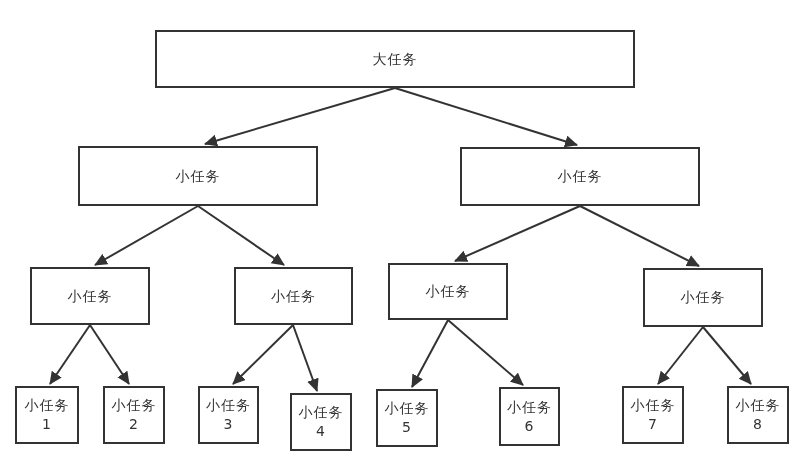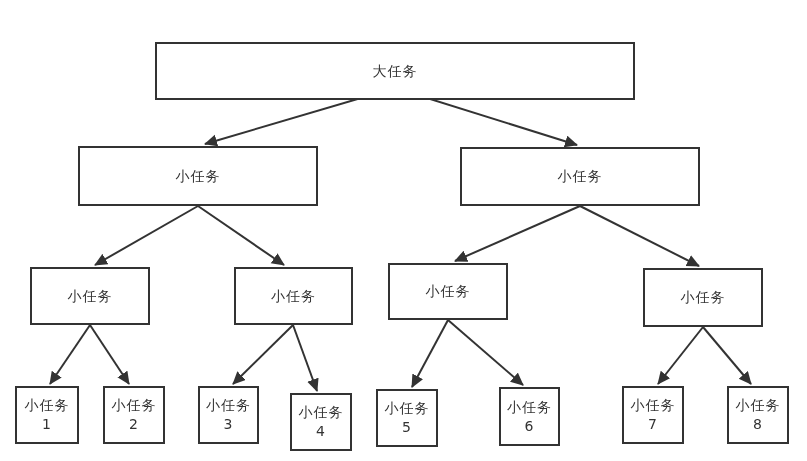--- a/index.html
+++ b/index.html
@@ -66,21 +66,21 @@
     <line x1="293" y1="325" x2="233" y2="384" stroke="#333333" stroke-width="2" marker-end="url(#arrow)"></line>
     <line x1="293" y1="325" x2="317" y2="391" stroke="#333333" stroke-width="2" marker-end="url(#arrow)"></line>
 
     <line x1="448" y1="320" x2="412" y2="387" stroke="#333333" stroke-width="2" marker-end="url(#arrow)"></line>
     <line x1="448" y1="320" x2="523" y2="385" stroke="#333333" stroke-width="2" marker-end="url(#arrow)"></line>
 
     <line x1="703" y1="327" x2="658" y2="384" stroke="#333333" stroke-width="2" marker-end="url(#arrow)"></line>
     <line x1="703" y1="327" x2="751" y2="384" stroke="#333333" stroke-width="2" marker-end="url(#arrow)"></line>
   </svg>
 
-  <div class="node" style="left:155px; top:30px; width:480px; height:58px;margin-top:12px;">大任务</div>
+  <div class="node" style="left:155px; top:30px; width:480px; height:58px;">大任务</div>
 
   <div class="node" style="left:78px; top:146px; width:240px; height:60px;">小任务</div>
   <div class="node" style="left:460px; top:147px; width:240px; height:59px;">小任务</div>
 
   <div class="node" style="left:30px; top:267px; width:120px; height:58px;">小任务</div>
   <div class="node" style="left:234px; top:267px; width:119px; height:58px;">小任务</div>
   <div class="node" style="left:388px; top:263px; width:120px; height:57px;">小任务</div>
   <div class="node" style="left:643px; top:268px; width:120px; height:59px;">小任务</div>
 
   <div class="node" style="left:15px; top:386px; width:64px; height:58px;">

